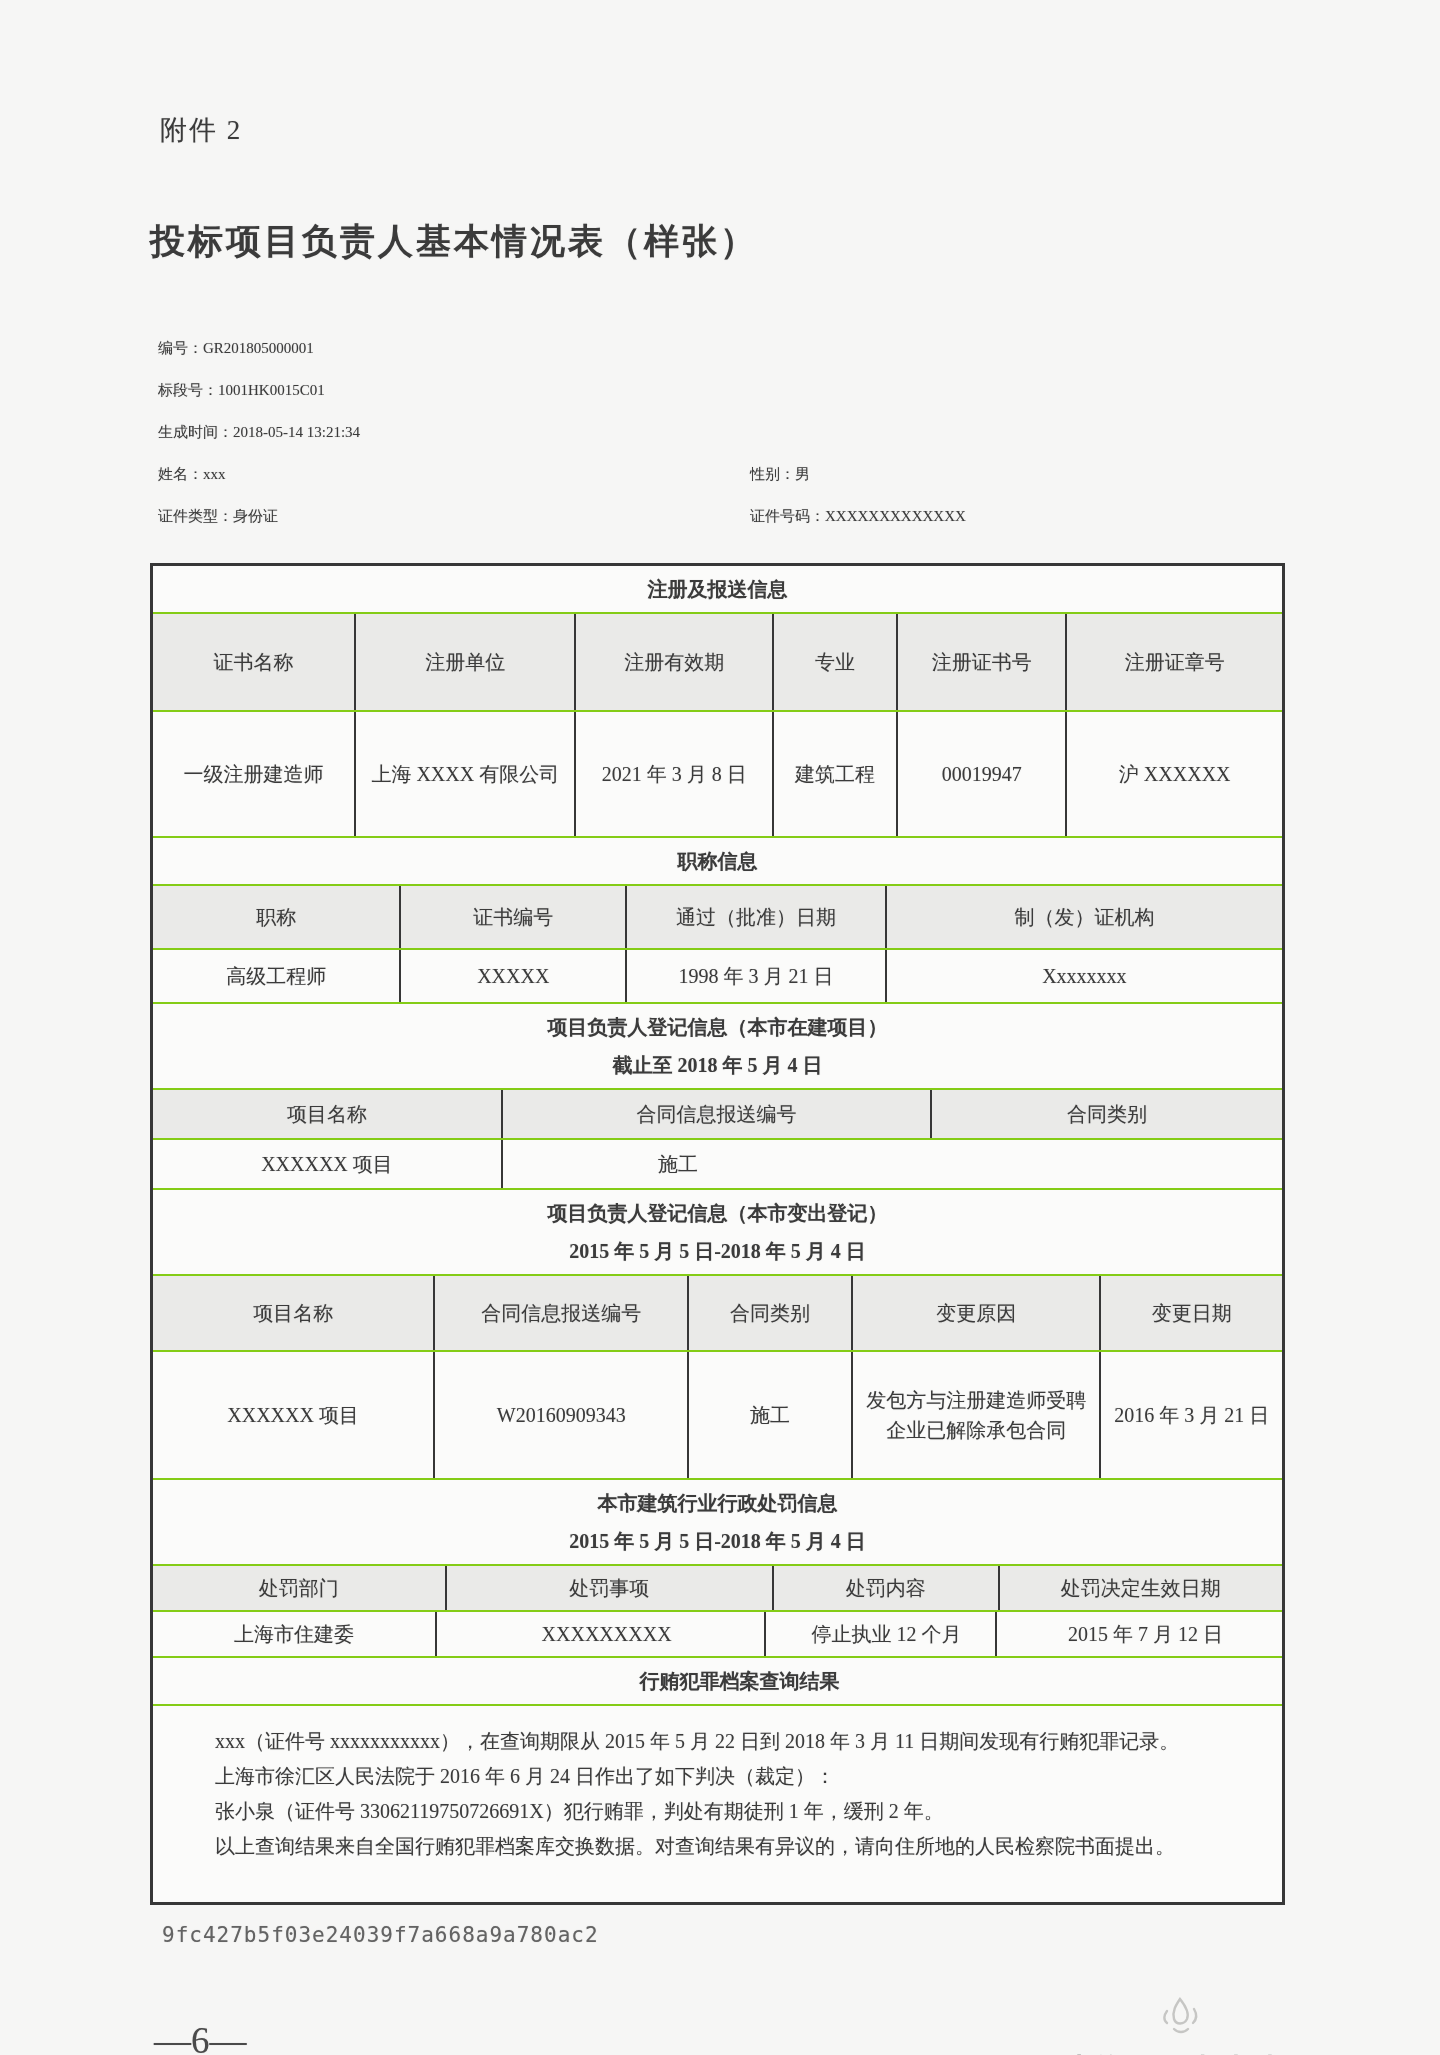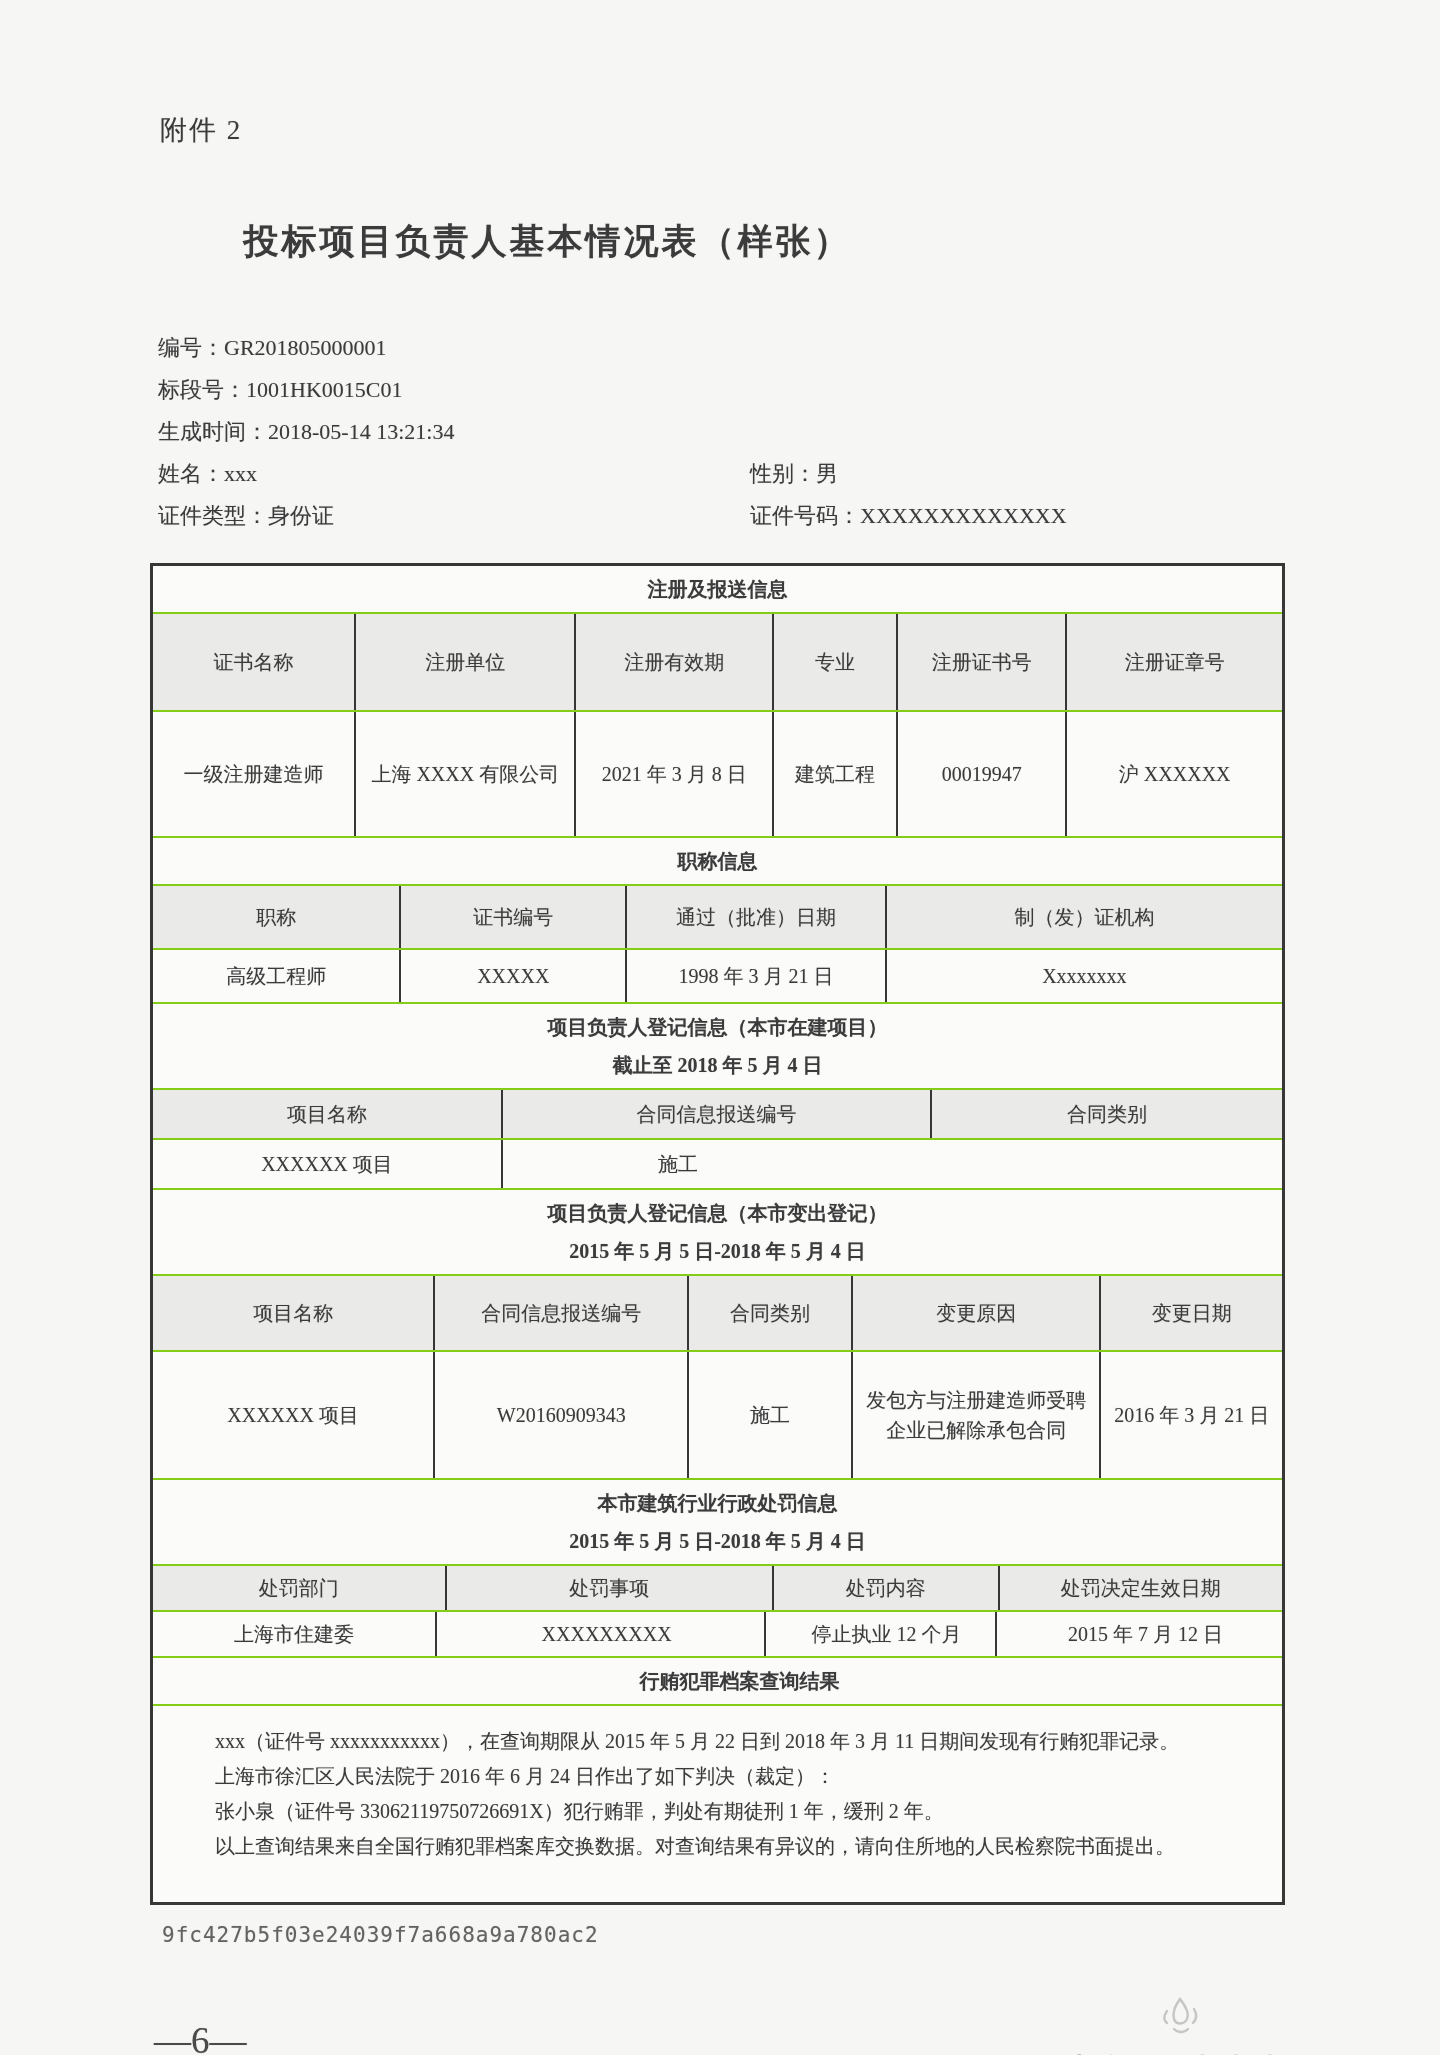--- a/index.html
+++ b/index.html
@@ -17,29 +17,28 @@
     box-sizing:border-box;
   }
   .attachment{
     font-size:27px;
     margin-left:10px;
     letter-spacing:2px;
   }
   .doc-title{
     margin-top:70px;
     margin-right:340px;
-    text-align:center;
     font-size:35px;
     font-weight:bold;
     letter-spacing:3px;
   }
   .meta{
     margin-top:62px;
     margin-left:8px;
-    font-size:22px;
+    font-size:15px;
     line-height:42px;
   }
   .meta-pair{display:flex;}
   .meta-pair .col1{width:592px;}
   
   .doc-table{
     margin-top:26px;
     width:1135px;
     border:3px solid #373737;
     background:#fbfbfa;

